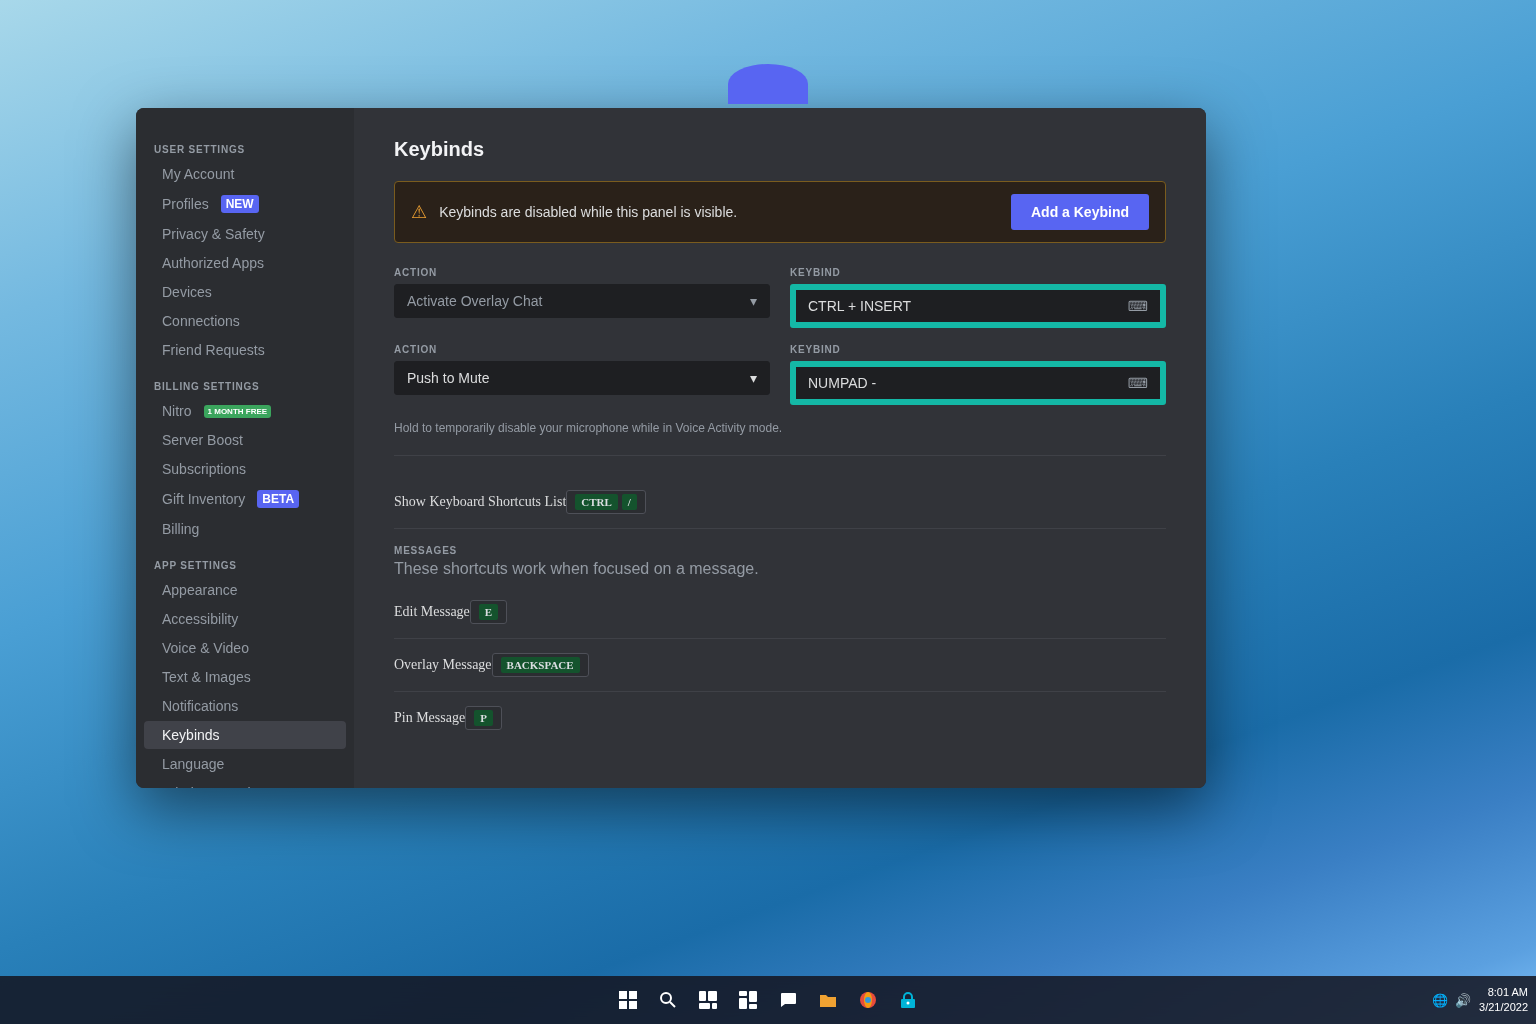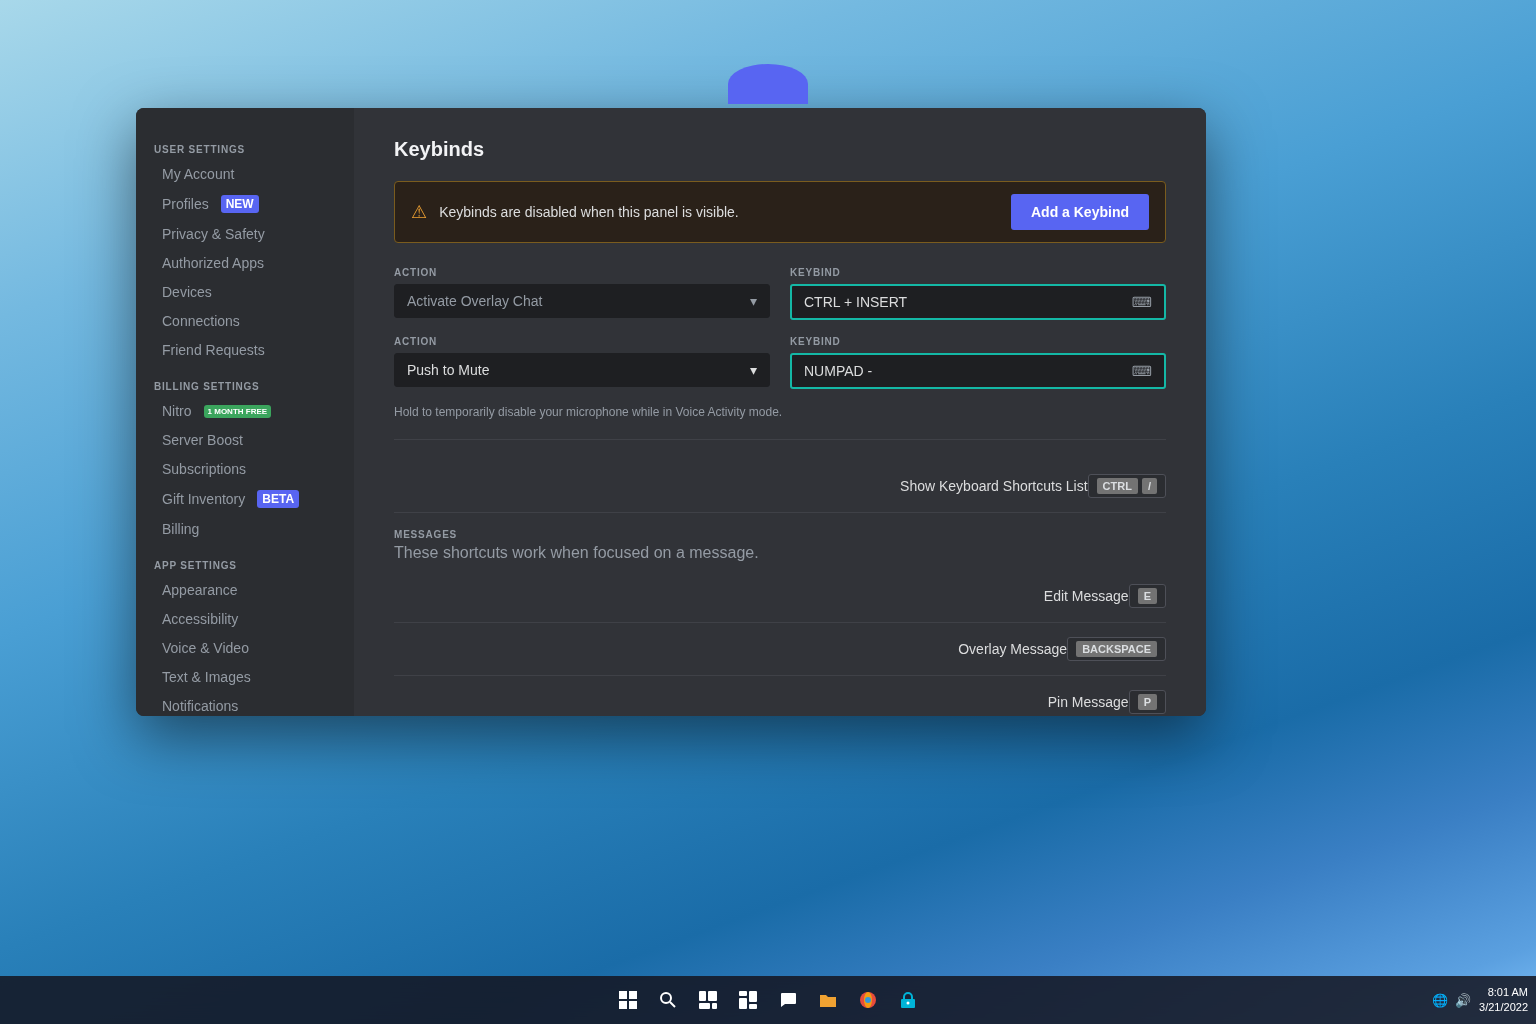--- a/index.html
+++ b/index.html
@@ -72,21 +72,21 @@
       color: white;
       font-size: 13px;
     }
 
     
     .settings-window {
       position: absolute;
       top: 108px;
       left: 136px;
       width: 1070px;
-      height: 608px;
+      height: 680px;
       background: #2b2d31;
       border-radius: 8px;
       display: flex;
       overflow: hidden;
       box-shadow: 0 20px 60px rgba(0,0,0,0.5);
     }
 
     
     .sidebar {
       width: 218px;
@@ -218,21 +218,21 @@
       font-size: 14px;
       width: 100%;
       display: flex;
       align-items: center;
       justify-content: space-between;
       cursor: pointer;
       gap: 19px;
     }
     .keybind-input {
       background: #1e1f22;
-      border: 2px solid #14b8a6;
+      border: 6px solid #14b8a6;
       border-radius: 3px;
       color: #dcddde;
       padding: 8px 12px;
       font-size: 14px;
       width: 100%;
       display: flex;
       align-items: center;
       justify-content: space-between;
     }
     .keybind-edit-icon {
@@ -255,42 +255,43 @@
     
     .section-title {
       font-size: 20px;
       font-weight: 700;
       color: #f2f3f5;
       margin-bottom: 16px;
     }
     .keybind-entry {
       display: flex;
       align-items: center;
-      justify-content: flex-end;
+      justify-content: flex-start;
       padding: 14px 0;
       border-bottom: 1px solid #3f4147;
+      font-family: Liberation Serif, serif;
     }
     .keybind-entry:last-child { border-bottom: none; }
     .keybind-name {
       color: #dcddde;
       font-size: 14px;
     }
     .keybind-key {
       background: #2b2d31;
       border: 1px solid #4e5058;
       border-radius: 3px;
       color: #dbdee1;
       font-size: 11px;
       font-weight: 600;
       padding: 3px 8px;
       display: flex;
       gap: 4px;
     }
     .keybind-key-part {
-      background: #737373;
+      background: #14532d;
       padding: 2px 6px;
       border-radius: 2px;
       font-size: 11px;
     }
 
     .subsection-title {
       font-size: 10px;
       font-weight: 700;
       color: #949ba4;
       letter-spacing: 0.8px;
@@ -397,21 +398,21 @@
       </div>
 
   </div>
 
   <div class="main-content">
 
     <div class="page-title">Keybinds</div>
 
     <div class="warning-banner">
       <span class="warning-icon">⚠</span>
-      <span class="warning-text">Keybinds are disabled when this panel is visible.</span>
+      <span class="warning-text">Keybinds are disabled while this panel is visible.</span>
       <button class="add-keybind-btn">Add a Keybind</button>
     </div>
 
     <div class="keybind-row">
       <div class="keybind-col">
         <div class="field-label">ACTION</div>
         <div class="action-select">
           <span>Activate Overlay Chat</span>
           <span>▾</span>
         </div>

